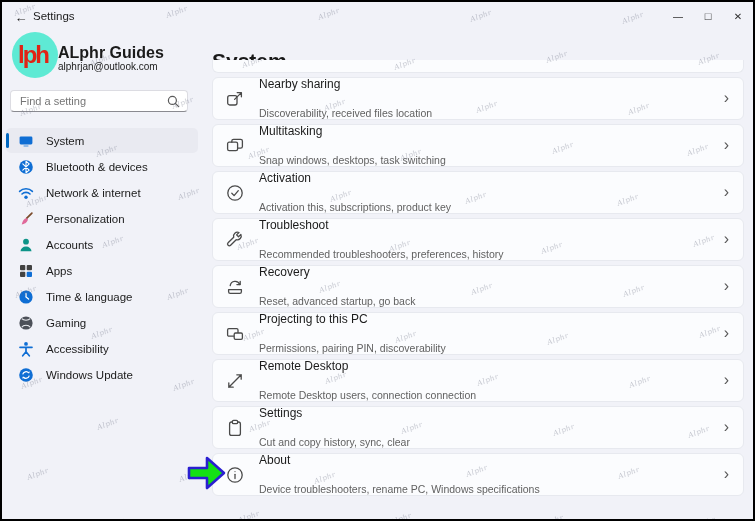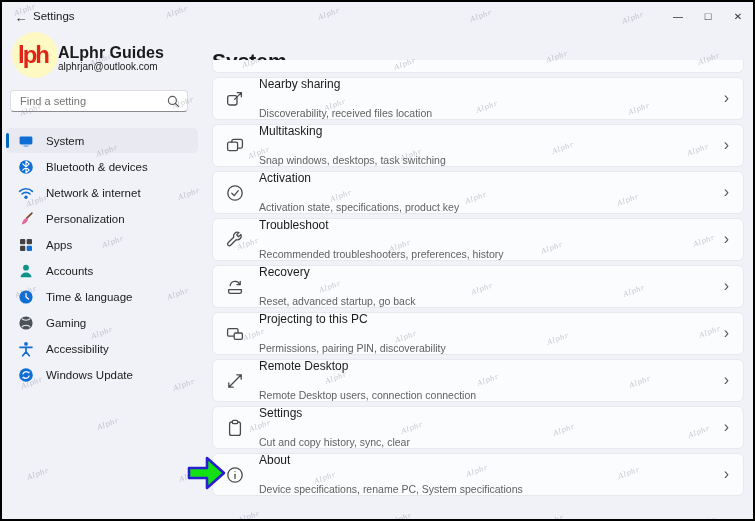--- a/index.html
+++ b/index.html
@@ -15,21 +15,21 @@
   .back-btn{position:absolute;left:8px;top:4px;width:22px;height:22px;
     font-size:13px;color:#1b1b1b;display:flex;align-items:center;justify-content:center;border-radius:4px;}
   .win-title{position:absolute;left:31px;top:8px;font-size:11.5px;color:#1b1b1b;}
   .win-controls{position:absolute;right:0;top:0;display:flex;}
   .win-btn{width:30px;height:28px;display:flex;align-items:center;justify-content:center;
     font-size:10px;color:#2f2f2f;}
   .win-btn.max{font-size:11px;}
   
   .profile{position:absolute;left:10px;top:30px;}
   .avatar{position:absolute;left:0;top:0;width:46px;height:46px;border-radius:50%;
-    background:#fef9c3;overflow:hidden;display:flex;align-items:center;justify-content:center;}
+    background:#5eead4;overflow:hidden;display:flex;align-items:center;justify-content:center;}
   .avatar span{color:#e02415;font-weight:bold;font-size:24px;letter-spacing:-2px;margin-left:-4px;}
   .profile-name{position:absolute;left:46px;top:12px;width:140px;font-size:16px;font-weight:bold;white-space:nowrap;}
   .profile-email{position:absolute;left:46px;top:29px;width:140px;font-size:10px;white-space:nowrap;}
   .searchbox{position:absolute;left:8px;top:88px;width:178px;height:22px;box-sizing:border-box;
     background:#ffffff;border:1px solid #dcdce2;border-bottom:1px solid #8a8a90;border-radius:4px;}
   .searchbox input{position:absolute;left:0;top:0;width:150px;height:20px;border:none;outline:none;
     background:transparent;font-size:11px;color:#444;padding:0 0 0 9px;font-family:"Liberation Sans",sans-serif;}
   .search-glyph{position:absolute;right:7px;top:4px;}
   .nav{position:absolute;left:4px;top:126px;width:192px;}
   .nav-item{position:relative;height:25px;margin-bottom:1px;border-radius:5px;
@@ -142,44 +142,44 @@
           <path d="M8.6 7.2 c-2.5 0.4 -4 2.3 -4.9 6.2 2.6 -0.3 5.1 -1.1 6.3 -4.8 z" fill="#e0699a"></path>
         </svg>
     </span>
     <span class="nav-label">Personalization</span>
   </div>
 
   <div class="nav-item">
 
     <span class="nav-ic">
       <svg width="16" height="16" viewBox="0 0 16 16">
+          <circle cx="8" cy="4.7" r="2.9" fill="#0d9488"></circle>
+          <path d="M2.5 14.3 a5.5 4.7 0 0 1 11 0 z" fill="#0d9488"></path>
+        </svg>
+    </span>
+    <span class="nav-label">Accounts</span>
+  </div>
+
+  <div class="nav-item">
+
+    <span class="nav-ic">
+      <svg width="16" height="16" viewBox="0 0 16 16">
           <rect x="2" y="2" width="5.3" height="5.3" rx="1" fill="#424242"></rect>
           <rect x="8.7" y="2" width="5.3" height="5.3" rx="1" fill="#424242"></rect>
           <rect x="2" y="8.7" width="5.3" height="5.3" rx="1" fill="#424242"></rect>
           <rect x="8.7" y="8.7" width="5.3" height="5.3" rx="1" fill="#0f6ed4"></rect>
         </svg>
     </span>
     <span class="nav-label">Apps</span>
   </div>
 
   <div class="nav-item">
 
     <span class="nav-ic">
       <svg width="16" height="16" viewBox="0 0 16 16">
-          <circle cx="8" cy="4.7" r="2.9" fill="#0d9488"></circle>
-          <path d="M2.5 14.3 a5.5 4.7 0 0 1 11 0 z" fill="#0d9488"></path>
-        </svg>
-    </span>
-    <span class="nav-label">Accounts</span>
-  </div>
-
-  <div class="nav-item">
-
-    <span class="nav-ic">
-      <svg width="16" height="16" viewBox="0 0 16 16">
           <circle cx="8" cy="8" r="6.6" fill="#0f6ed4"></circle>
           <path d="M8 4.3 V8 l2.6 2" fill="none" stroke="#fff" stroke-width="1.3" stroke-linecap="round"></path>
         </svg>
     </span>
     <span class="nav-label">Time &amp; language</span>
   </div>
 
   <div class="nav-item">
 
     <span class="nav-ic">
@@ -252,21 +252,21 @@
 
   <div class="card">
     <span class="card-ic">
       <svg width="20" height="20" viewBox="0 0 20 20" fill="none" stroke="#4a4a4a" stroke-width="1.3" stroke-linecap="round" stroke-linejoin="round">
           <circle cx="10" cy="10" r="7.2"></circle>
           <path d="M6.8 10.3 l2.3 2.3 4.2 -4.9"></path>
         </svg>
     </span>
     <span class="card-text">
       <span class="card-title">Activation</span>
-      <span class="card-sub">Activation state, specifications, product key</span>
+      <span class="card-sub">Activation this, subscriptions, product key</span>
     </span>
     <span class="card-chevron">›</span>
   </div>
 
   <div class="card">
     <span class="card-ic">
       <svg width="20" height="20" viewBox="0 0 20 20" fill="none" stroke="#4a4a4a" stroke-width="1.3" stroke-linecap="round" stroke-linejoin="round">
           <path d="M15.9 4.4 a3.9 3.9 0 0 1 -4.7 5.3 L5.6 15.3 a1.75 1.75 0 0 1 -2.5 -2.5 L8.7 7.2 a3.9 3.9 0 0 1 5.3 -4.7 l-2.4 2.4 1.9 1.9 z"></path>
         </svg>
     </span>
@@ -336,21 +336,21 @@
   <div class="card">
     <span class="card-ic">
       <svg width="20" height="20" viewBox="0 0 20 20" fill="none" stroke="#4a4a4a" stroke-width="1.3" stroke-linecap="round" stroke-linejoin="round">
           <circle cx="10" cy="10" r="7.2"></circle>
           <path d="M10 9.3 v4.2"></path>
           <circle cx="10" cy="6.6" r="0.55" fill="#4a4a4a" stroke="none"></circle>
         </svg>
     </span>
     <span class="card-text">
       <span class="card-title">About</span>
-      <span class="card-sub">Device specifications, rename PC, System specifications</span>
+      <span class="card-sub">Device troubleshooters, rename PC, Windows specifications</span>
     </span>
     <span class="card-chevron">›</span>
   </div>
 </div>
 
 <div class="green-arrow">
   <svg width="40" height="38" viewBox="0 0 40 38">
     <polygon points="2,14 20,14 20,4 37,19 20,34 20,24 2,24" fill="#14e114" stroke="#2a1fd0" stroke-width="2.6" stroke-linejoin="round"></polygon>
   </svg>
 </div>

